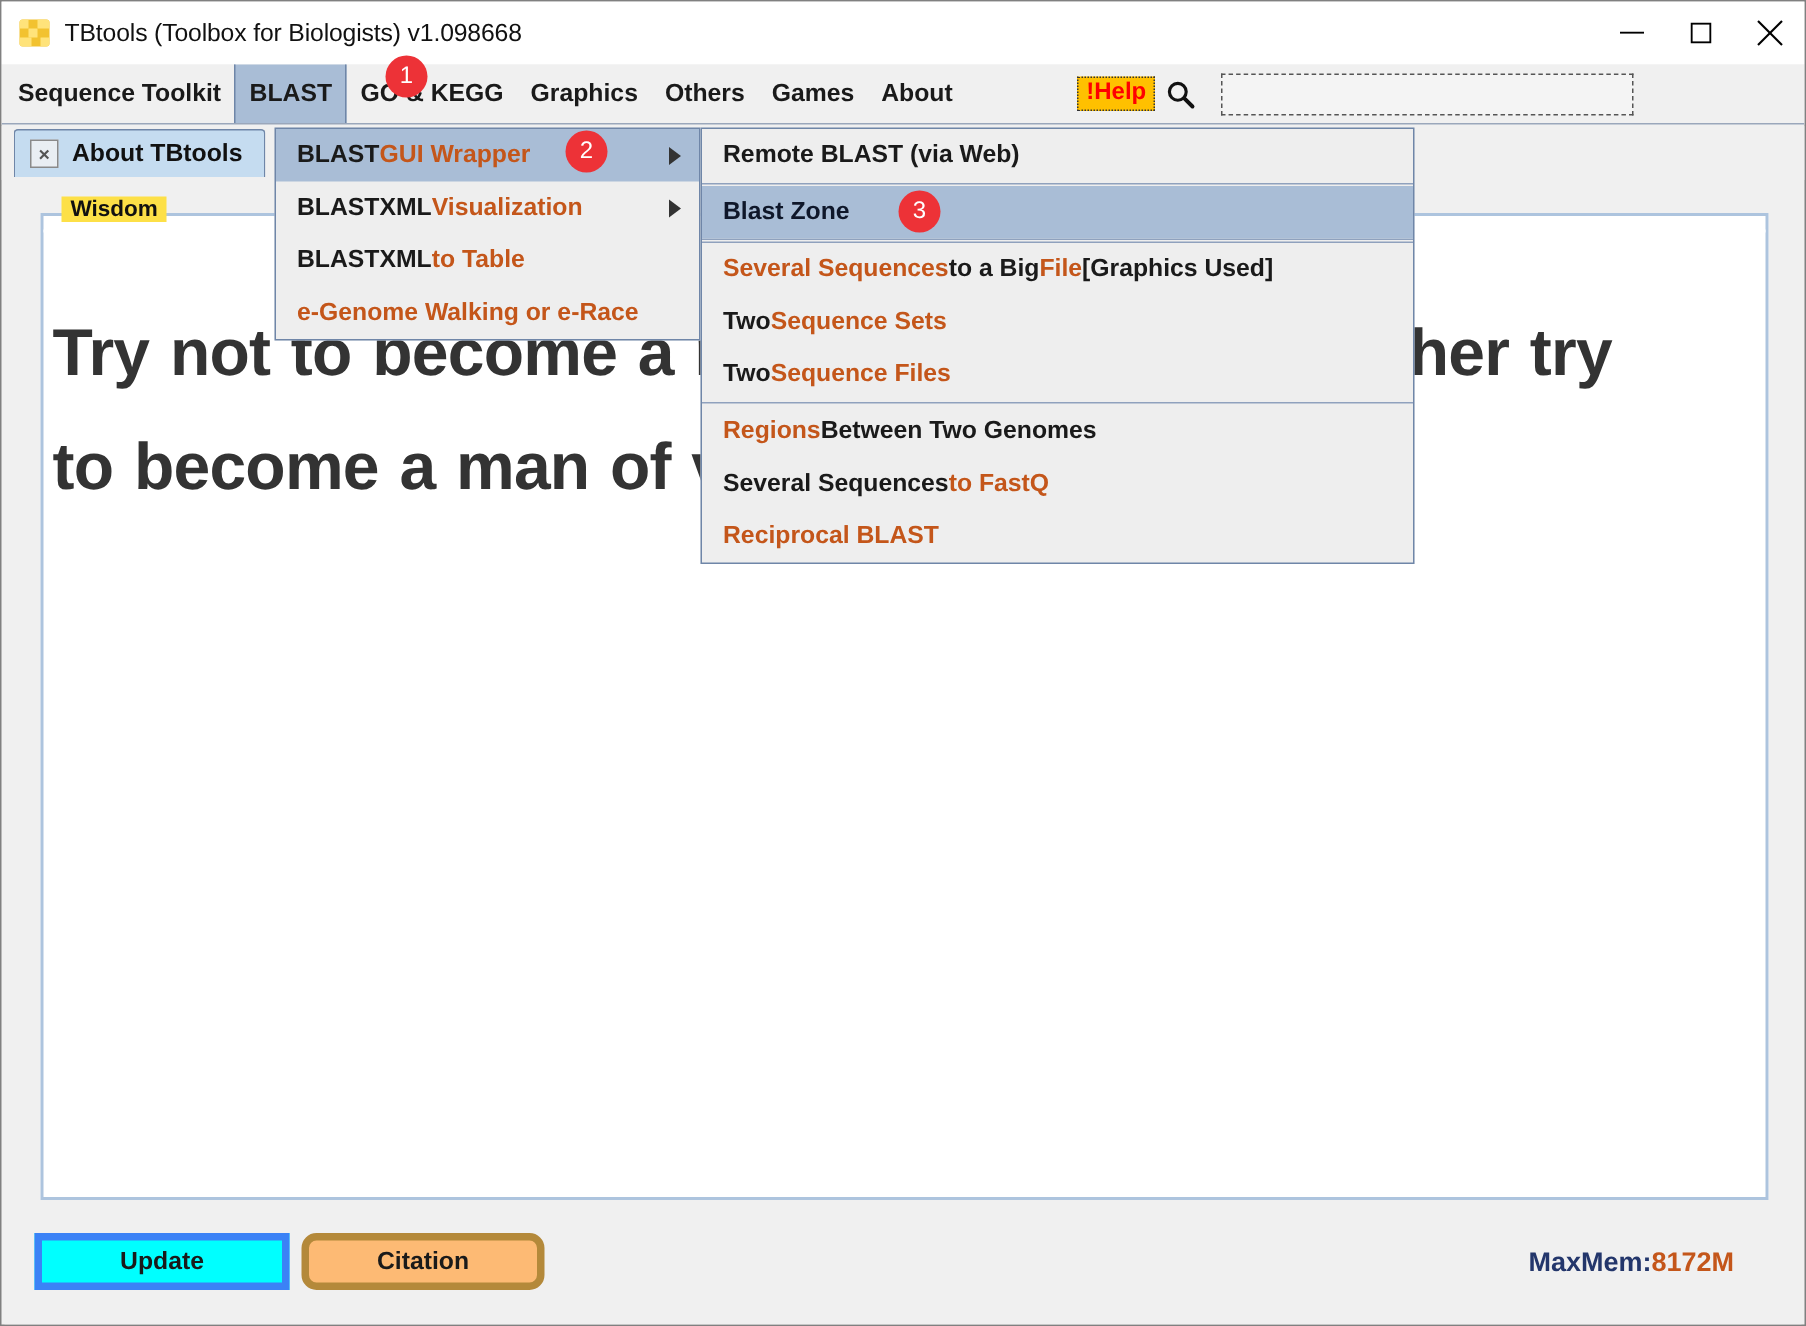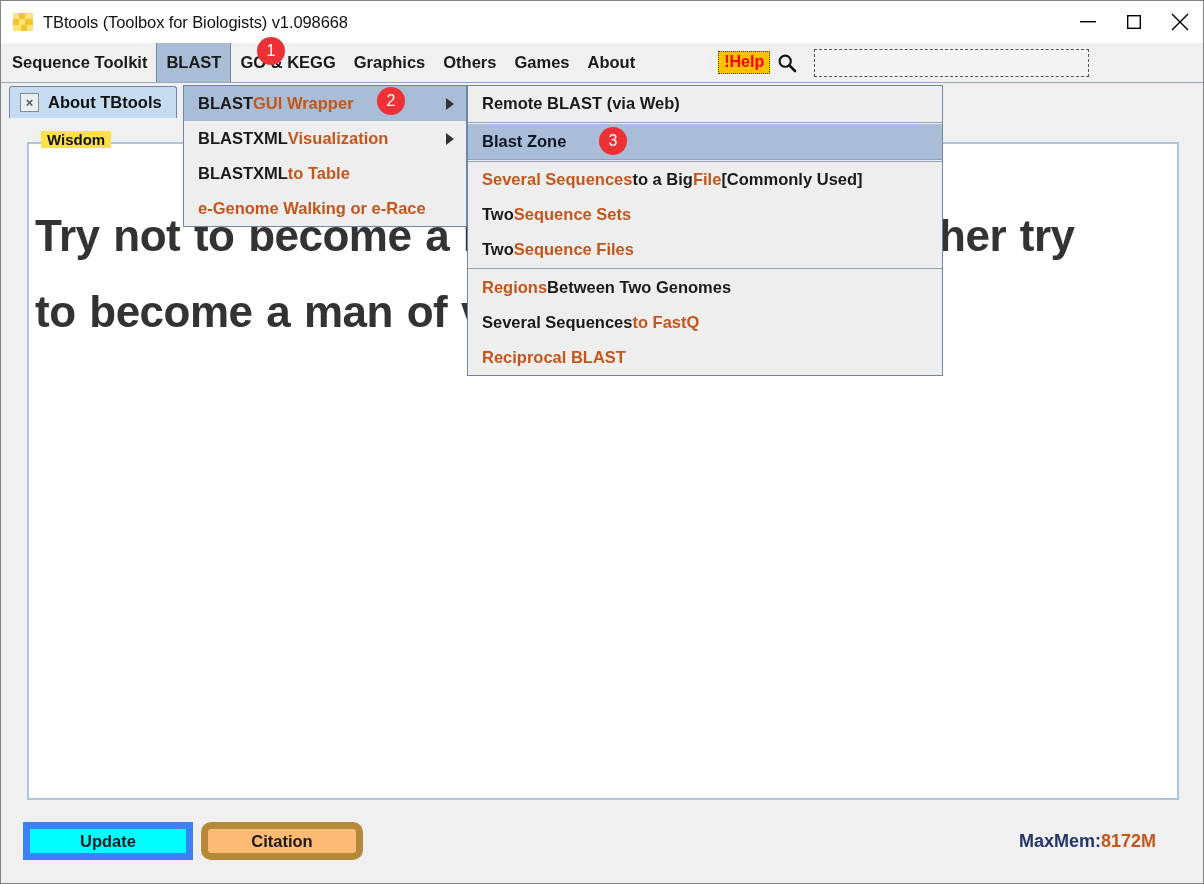--- a/index.html
+++ b/index.html
@@ -169,21 +169,21 @@
   .bottombar {
     position: absolute; left: 2px; top: 809px;
     width: 1198px; height: 73px;
     background: #f0f0f0;
   }
   .btn {
     position: absolute; top: 12px;
     height: 38px;
     display: flex; align-items: center; justify-content: center;
     font-size: 16.5px; font-weight: bold; color: #1a1a1a;
-    border: 7px solid #3b82f6;
+    border: 5px solid #3b82f6;
   }
   .btn-update { left: 20px; width: 170px; background: #00ffff; }
   .btn-citation { left: 198px; width: 162px; background: #fdba74; border-color: #b4893a; border-radius: 10px; }
   .status-field {
     position: absolute; left: 372px; top: 14px;
     width: 630px; height: 34px;
     background: #ffffff;
     border-bottom: 1px solid #6f86a8;
     display: flex; align-items: center;
     overflow: hidden;
@@ -356,21 +356,21 @@
     </div>
     <div class="sep"></div>
     <div class="mi highlight">
       <span class="red">Blast Zone</span>
     </div>
     <div class="sep2"></div>
     <div class="mi">
       <span class="orange">Several Sequences </span>
         <span class="dark">to a Big </span>
         <span class="orange">File </span>
-        <span class="dark">[Commonly Used]</span>
+        <span class="dark">[Graphics Used]</span>
     </div>
     <div class="mi">
       <span class="dark">Two </span>
         <span class="orange">Sequence Sets</span>
     </div>
     <div class="mi">
       <span class="dark">Two </span>
         <span class="orange">Sequence Files</span>
     </div>
     <div class="sep"></div>

